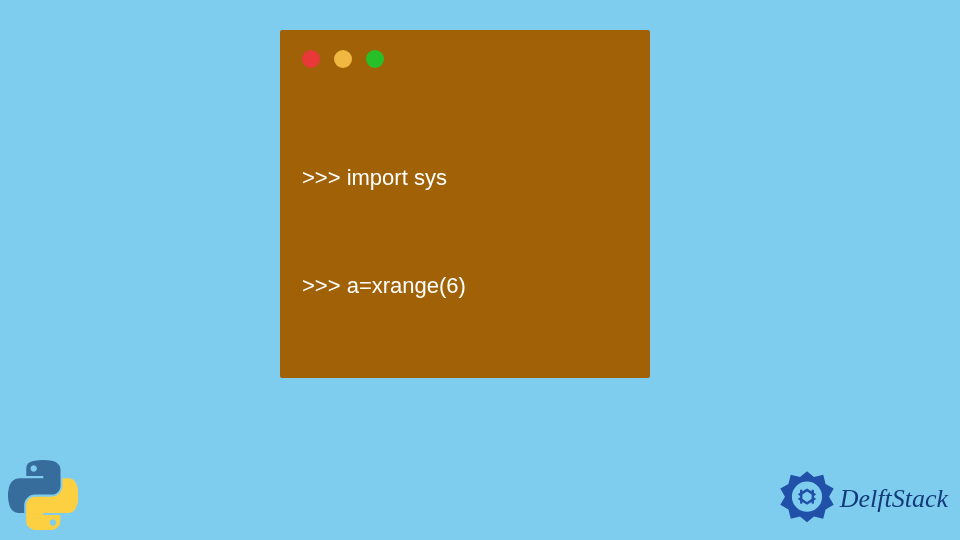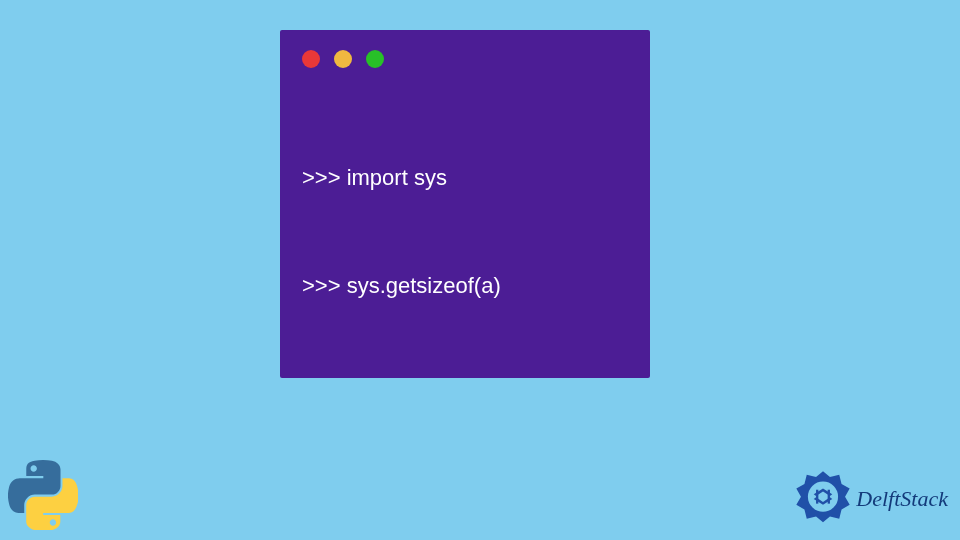--- a/index.html
+++ b/index.html
@@ -10,21 +10,21 @@
     position: relative;
     font-family: -apple-system, BlinkMacSystemFont, "Segoe UI", Arial, sans-serif;
     overflow: hidden;
   }
   .terminal {
     position: absolute;
     left: 280px;
     top: 30px;
     width: 370px;
     height: 348px;
-    background: #4c1d95;
+    background: #a16207;
     border-radius: 2px;
   }
   .dots {
     position: absolute;
     top: 20px;
     left: 22px;
     display: flex;
     gap: 14px;
   }
   .dot {
@@ -62,37 +62,37 @@
     gap: 4px;
   }
   .delft-badge {
     width: 58px;
     height: 58px;
     position: relative;
   }
   .delft-text {
     font-family: Georgia, 'Times New Roman', serif;
     font-style: italic;
-    font-size: 22px;
+    font-size: 26px;
     color: #133a7a;
     font-weight: 500;
   }
 </style>
 </head>
 <body>
 
 <div class="terminal">
   <div class="dots">
     <div class="dot dot-red"></div>
     <div class="dot dot-yellow"></div>
     <div class="dot dot-green"></div>
   </div>
   <div class="code">
     <div>&gt;&gt;&gt; import sys</div>
-    <div>&gt;&gt;&gt; sys.getsizeof(a)</div>
+    <div>&gt;&gt;&gt; a=xrange(6)</div>
     
     
     
   </div>
 </div>
 
 <div class="python-logo">
   <svg viewBox="0 0 110 110" width="70" height="70">
     <path d="M54.9 0c-4.6.02-9 .42-12.8 1.1-11.3 2-13.4 6.2-13.4 13.9v10.2h26.8v3.4H18.6c-7.8 0-14.6 4.7-16.8 13.6-2.5 10.2-2.6 16.6 0 27.3 2 7.9 6.7 13.6 14.5 13.6h9.2V70.9c0-8.8 7.7-16.6 16.8-16.6h26.8c7.4 0 13.4-6.1 13.4-13.6V15c0-7.3-6.1-12.7-13.4-13.9C64.5.3 59.5-.02 54.9 0zm-14.5 8.2c2.8 0 5 2.3 5 5.1s-2.2 5-5 5c-2.8 0-5-2.3-5-5s2.2-5 5-5z" fill="#366d9c"></path>
     <path d="M85.6 28.7v11.9c0 9.2-7.8 17-16.8 17H42c-7.4 0-13.4 6.3-13.4 13.6v25.5c0 7.3 6.3 11.5 13.4 13.6 8.5 2.5 16.6 2.9 26.8 0 6.8-2 13.4-5.9 13.4-13.6V86.5H55.3v-3.4h40.2c7.8 0 10.7-5.4 13.4-13.6 2.8-8.4 2.7-16.5 0-27.3-1.9-7.8-5.6-13.6-13.4-13.6h-10zM70.6 93.3c2.8 0 5 2.3 5 5 0 2.8-2.2 5.1-5 5.1-2.8 0-5-2.3-5-5.1 0-2.8 2.2-5 5-5z" fill="#fdd041"></path>

